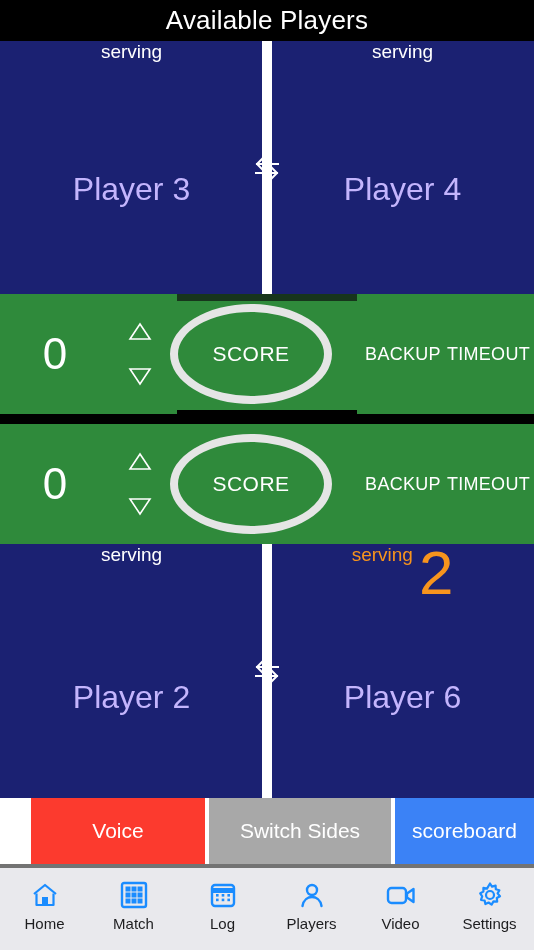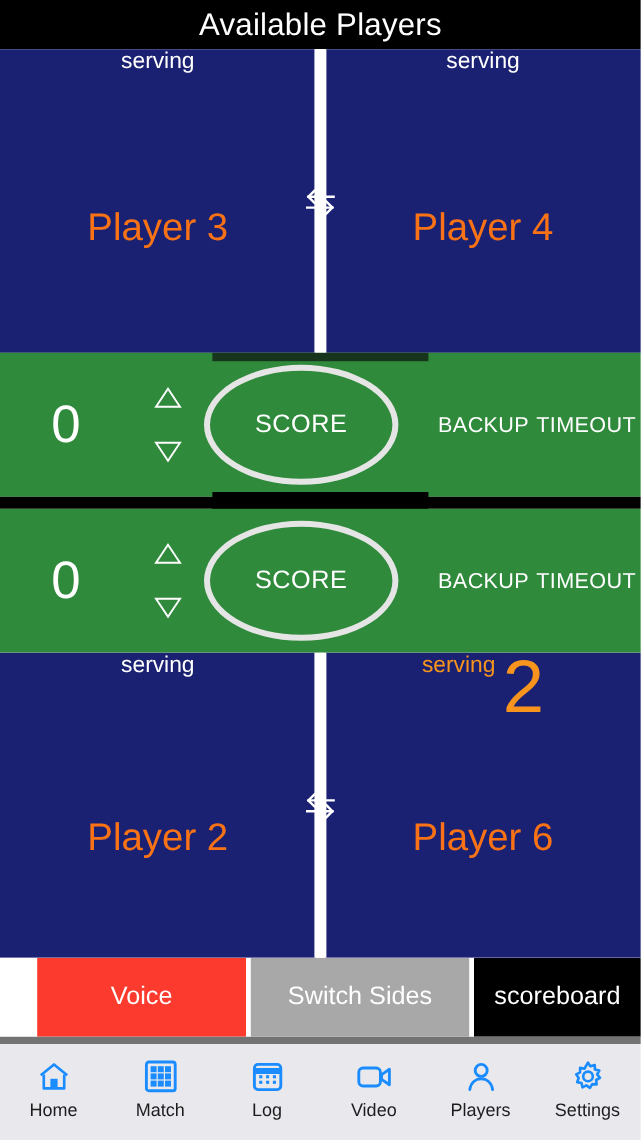--- a/index.html
+++ b/index.html
@@ -53,21 +53,21 @@
     font-size:19px; color:#ffffff;
   }
   .serving.active { color:#f7941d; }
   .serve-count {
     font-size:62px; color:#f7941d; line-height:.8;
     font-weight:400; position:relative; top:4px;
   }
   .pname {
     position:absolute; top:0; left:0; right:0; bottom:0;
     display:flex; align-items:center; justify-content:center;
-    font-size:32px; color:#f97316;
+    font-size:32px; color:#c4b5fd;
     pointer-events:none;
   }
   .player-row.top .pname { transform:translateY(22px); }
   .player-row.bottom .pname { transform:translateY(26px); }
 
   
   .swap-icon {
     position:absolute;
     left:50%; top:50%;
     transform:translate(-50%,-50%);
@@ -96,21 +96,21 @@
     font-size:44px; color:#ffffff; line-height:1;
   }
   .arrows {
     width:60px;
     display:flex; flex-direction:column; align-items:center;
     gap:26px;
   }
   .arrows svg { display:block; }
   .score-oval {
     width:162px; height:100px;
-    border:5px solid #e5e5e5;
+    border:8px solid #e5e5e5;
     border-radius:50%;
     display:flex; align-items:center; justify-content:center;
     color:#ffffff; font-size:21px; letter-spacing:.5px;
     flex:0 0 auto;
   }
   .actions {
     flex:1 1 auto;
     display:flex; align-items:center; justify-content:flex-end;
     padding-left:8px; padding-right:4px;
     gap:6px;
@@ -134,29 +134,29 @@
     background:#ffffff;
     margin-left:31px;
   }
   .action-bar button {
     border:none; outline:none; cursor:pointer;
     color:#ffffff; font-size:21px;
     font-family:"Liberation Sans", sans-serif;
   }
   .btn-voice { flex:0 0 174px; background:#fc3a2e; }
   .btn-switch { flex:0 0 182px; background:#a8a8a8; margin:0 4px; }
-  .btn-score { flex:1 1 auto; background:#000000; }
+  .btn-score { flex:1 1 auto; background:#3b82f6; }
 
   
   .tabbar {
     flex:1 1 auto;
     background:#e9e9ed;
     display:flex; align-items:flex-start;
     padding-top:12px;
-    border-top:6px solid #737373;
+    border-top:4px solid #737373;
   }
   .tab {
     flex:1 1 0;
     display:flex; flex-direction:column; align-items:center;
     gap:5px; cursor:pointer;
   }
   .tab .ticon { height:30px; display:flex; align-items:center; justify-content:center; }
   .tab .tlabel { font-size:15px; color:#1d1d1f; }
 </style>
 </head>
@@ -318,36 +318,36 @@
             <rect x="12.7" y="17.6" width="2.6" height="2.6"></rect>
             <rect x="18.4" y="17.6" width="2.6" height="2.6"></rect>
           </g>
         </svg>
       </span>
       <span class="tlabel">Log</span>
     </div>
 
     <div class="tab">
       <span class="ticon">
+        <svg width="28" height="28" viewBox="0 0 28 28">
+          <circle cx="14" cy="9" r="5" fill="none" stroke="#1a8cff" stroke-width="2.4"></circle>
+          <path d="M4.5 25 C5.5 18.5 10 16 14 16 C18 16 22.5 18.5 23.5 25" fill="none" stroke="#1a8cff" stroke-width="2.4" stroke-linecap="round"></path>
+        </svg>
+      </span>
+      <span class="tlabel">Players</span>
+    </div>
+
+    <div class="tab">
+      <span class="ticon">
         <svg width="30" height="24" viewBox="0 0 30 24">
           <rect x="2" y="5" width="18" height="15" rx="3.5" fill="none" stroke="#1a8cff" stroke-width="2.4"></rect>
           <path d="M21 10.5 L27.5 6 V19 L21 14.5 Z" fill="none" stroke="#1a8cff" stroke-width="2.4" stroke-linejoin="round"></path>
         </svg>
       </span>
       <span class="tlabel">Video</span>
-    </div>
-
-    <div class="tab">
-      <span class="ticon">
-        <svg width="28" height="28" viewBox="0 0 28 28">
-          <circle cx="14" cy="9" r="5" fill="none" stroke="#1a8cff" stroke-width="2.4"></circle>
-          <path d="M4.5 25 C5.5 18.5 10 16 14 16 C18 16 22.5 18.5 23.5 25" fill="none" stroke="#1a8cff" stroke-width="2.4" stroke-linecap="round"></path>
-        </svg>
-      </span>
-      <span class="tlabel">Players</span>
     </div>
 
     <div class="tab">
       <span class="ticon">
         <svg width="28" height="28" viewBox="0 0 28 28">
           <g fill="none" stroke="#1a8cff" stroke-width="2.2">
             <circle cx="14" cy="14" r="4"></circle>
             <path d="M14 2.5 L16 5.6 L19.6 4.6 L19.8 8.3 L23.4 9.2 L21.6 12.4 L24 15.2 L20.8 17 L21.2 20.7 L17.5 20.4 L15.6 23.6 L12.6 21.5 L9.4 23.1 L8.6 19.5 L5 18.8 L6.2 15.3 L4.2 12.3 L7.4 10.6 L7.4 6.9 L11 7.6 Z" stroke-linejoin="round"></path>
           </g>
         </svg>

